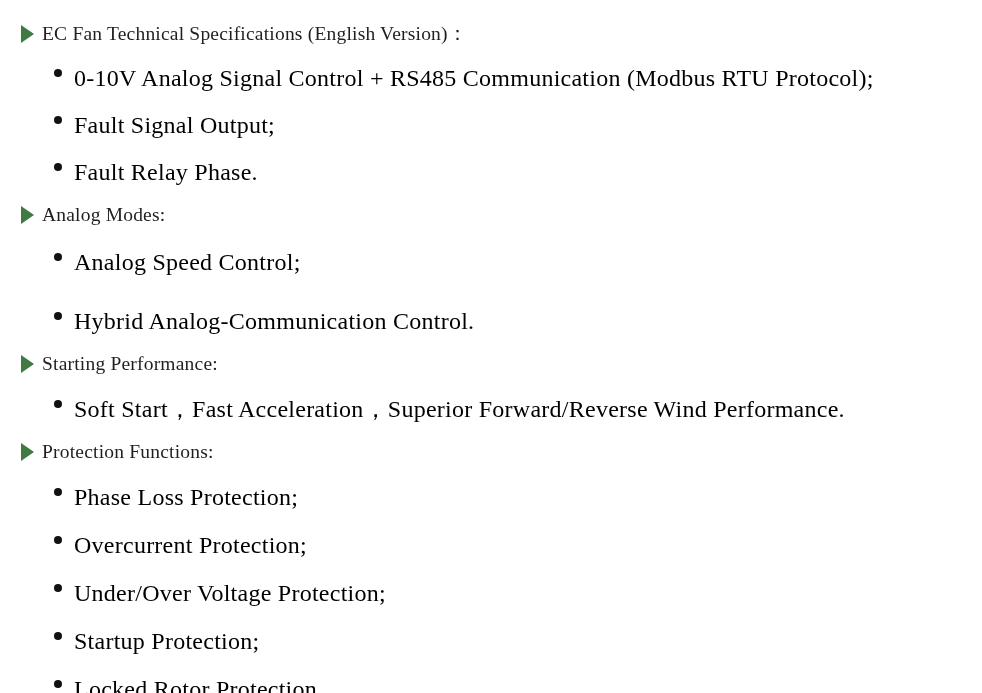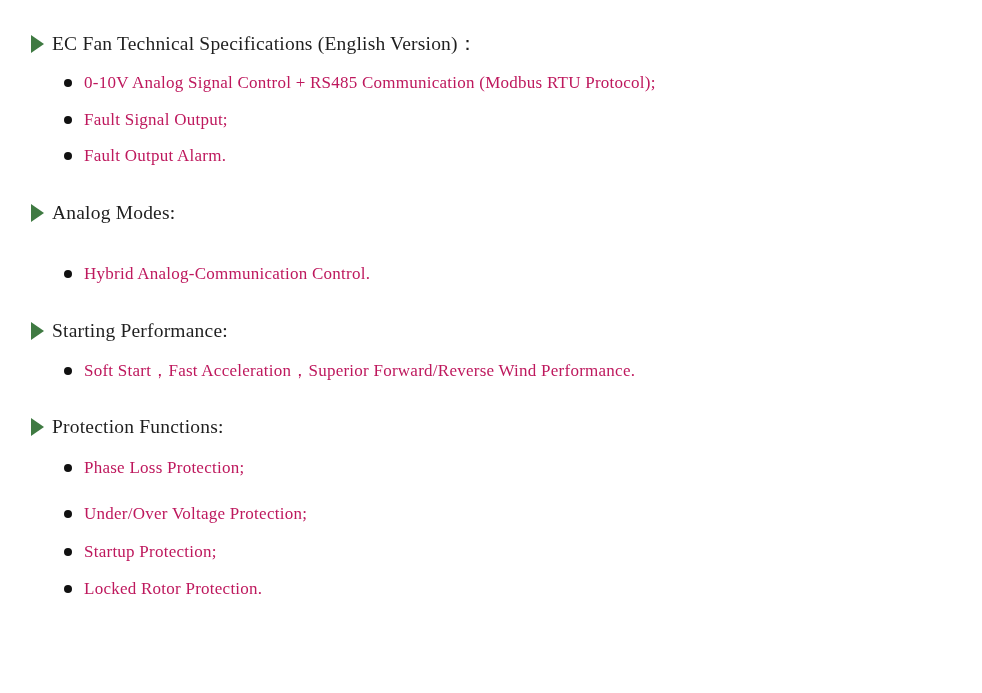--- a/index.html
+++ b/index.html
@@ -15,21 +15,21 @@
     overflow: hidden;
   }
   .doc {
     width: 982px;
     height: 693px;
     box-sizing: border-box;
     padding: 18px 10px 0 10px;
     position: relative;
   }
   .section {
-    margin: 12px;
+    margin: 2px;
   }
   
   .head-row {
     display: flex;
     align-items: flex-start;
     margin: 0 0 4px 0;
     padding: 0;
   }
   .head-marker {
     flex: 0 0 auto;
@@ -72,24 +72,24 @@
   }
   .dot {
     width: 8px;
     height: 8px;
     border-radius: 50%;
     background: #111111;
     display: block;
   }
   .bullet-text {
     font-family: "Liberation Serif", serif;
-    font-size: 17px;
+    font-size: 24px;
     line-height: 1.5;
     letter-spacing: 0.25px;
-    color: #be185d;
+    color: #000000;
     white-space: pre;
   }
   .sp-1 { height: 8px; }
   .sp-2 { height: 10px; }
   .sp-3 { height: 9px; }
   .sp-4 { height: 9px; }
   .gap-after-bullets { height: 6px; }
 </style>
 </head>
 <body>
@@ -115,36 +115,42 @@
       <span class="bullet-marker">
           <span class="dot"></span>
         </span>
       <span class="bullet-text">Fault Signal Output;</span>
     </div>
     <div class="sp-1"></div>
     <div class="bullet-row">
       <span class="bullet-marker">
           <span class="dot"></span>
         </span>
-      <span class="bullet-text">Fault Output Alarm.</span>
+      <span class="bullet-text">Fault Relay Phase.</span>
     </div>
   </div>
 
   <div class="gap-after-bullets"></div>
 
   <div class="section">
     <div class="head-row">
       <span class="head-marker">
           <span class="tri"></span>
         </span>
       <span class="head-text">Analog Modes:</span>
+    </div>
+    <div class="sp-2"></div>
+    <div class="bullet-row">
+      <span class="bullet-marker">
+          <span class="dot"></span>
+        </span>
+      <span class="bullet-text">Analog Speed Control;</span>
     </div>
     <div class="sp-2"></div>
     <div class="sp-2"></div>
-    <div class="sp-2"></div>
     <div class="bullet-row">
       <span class="bullet-marker">
           <span class="dot"></span>
         </span>
       <span class="bullet-text">Hybrid Analog-Communication Control.</span>
     </div>
   </div>
 
   <div class="gap-after-bullets"></div>
 
@@ -174,20 +180,26 @@
       <span class="head-text">Protection Functions:</span>
     </div>
     <div class="sp-4"></div>
     <div class="bullet-row">
       <span class="bullet-marker">
           <span class="dot"></span>
         </span>
       <span class="bullet-text">Phase Loss Protection;</span>
     </div>
     <div class="sp-4"></div>
+    <div class="bullet-row">
+      <span class="bullet-marker">
+          <span class="dot"></span>
+        </span>
+      <span class="bullet-text">Overcurrent Protection;</span>
+    </div>
     <div class="sp-4"></div>
     <div class="bullet-row">
       <span class="bullet-marker">
           <span class="dot"></span>
         </span>
       <span class="bullet-text">Under/Over Voltage Protection;</span>
     </div>
     <div class="sp-4"></div>
     <div class="bullet-row">
       <span class="bullet-marker">

